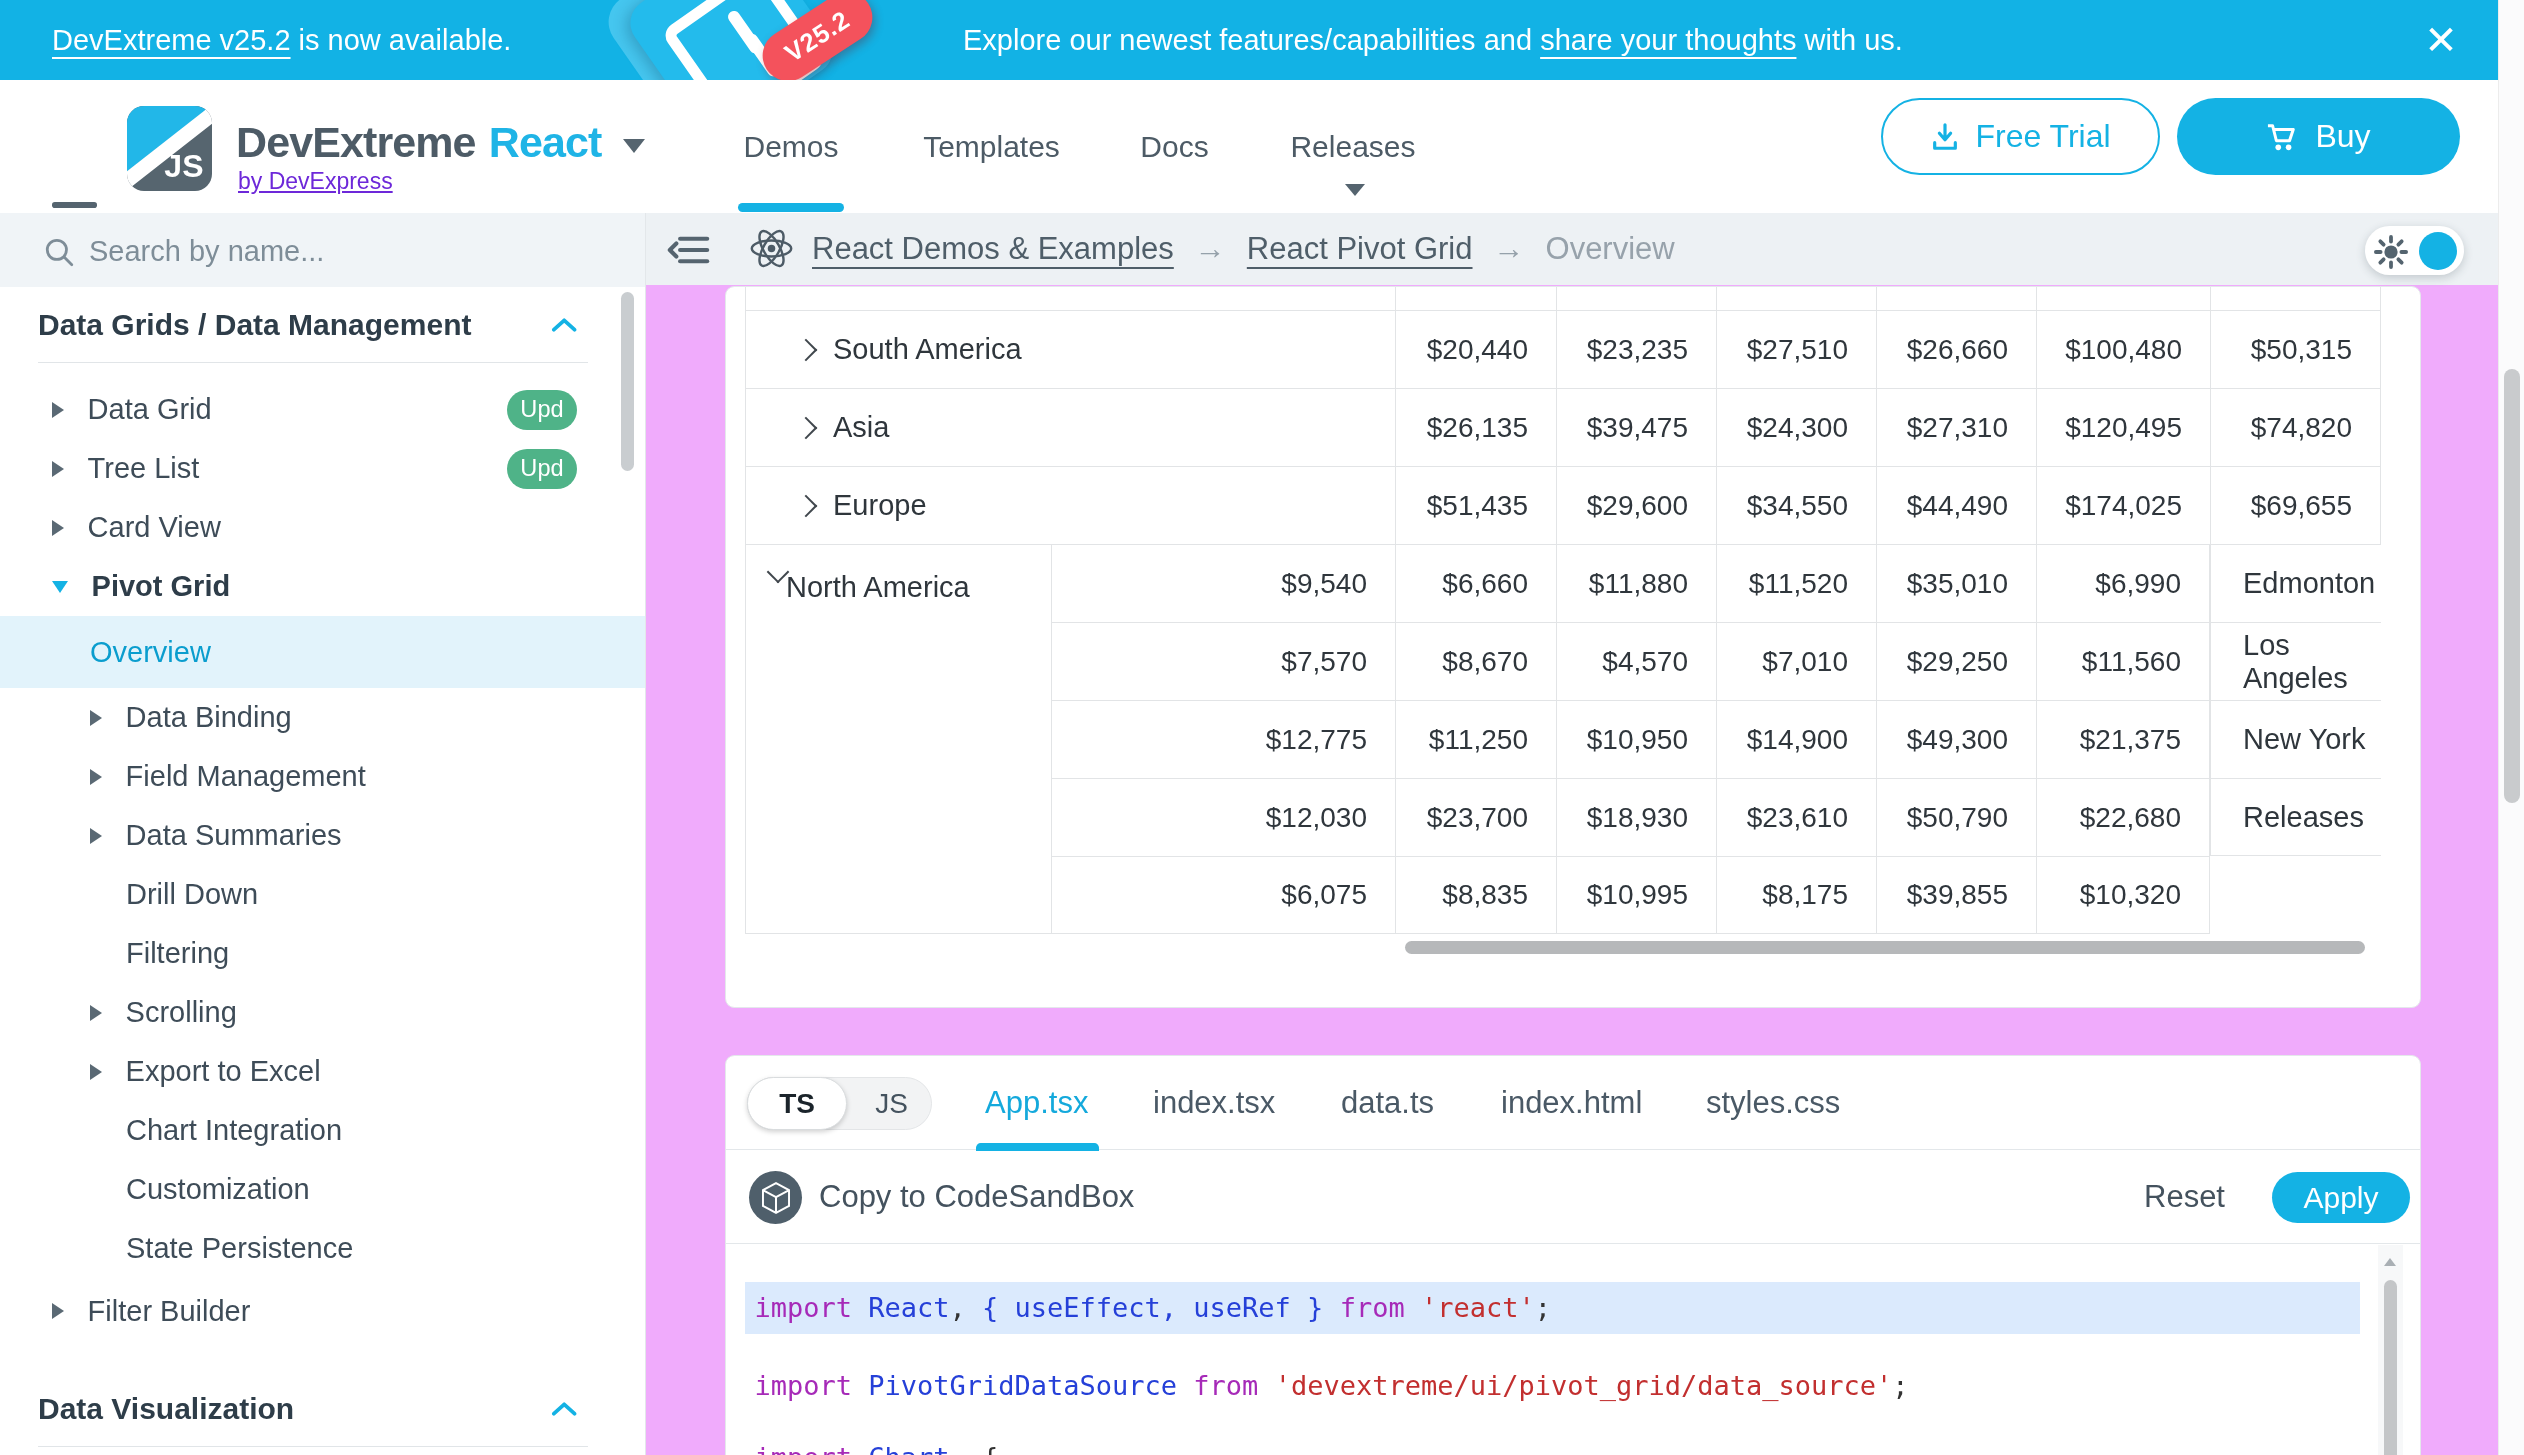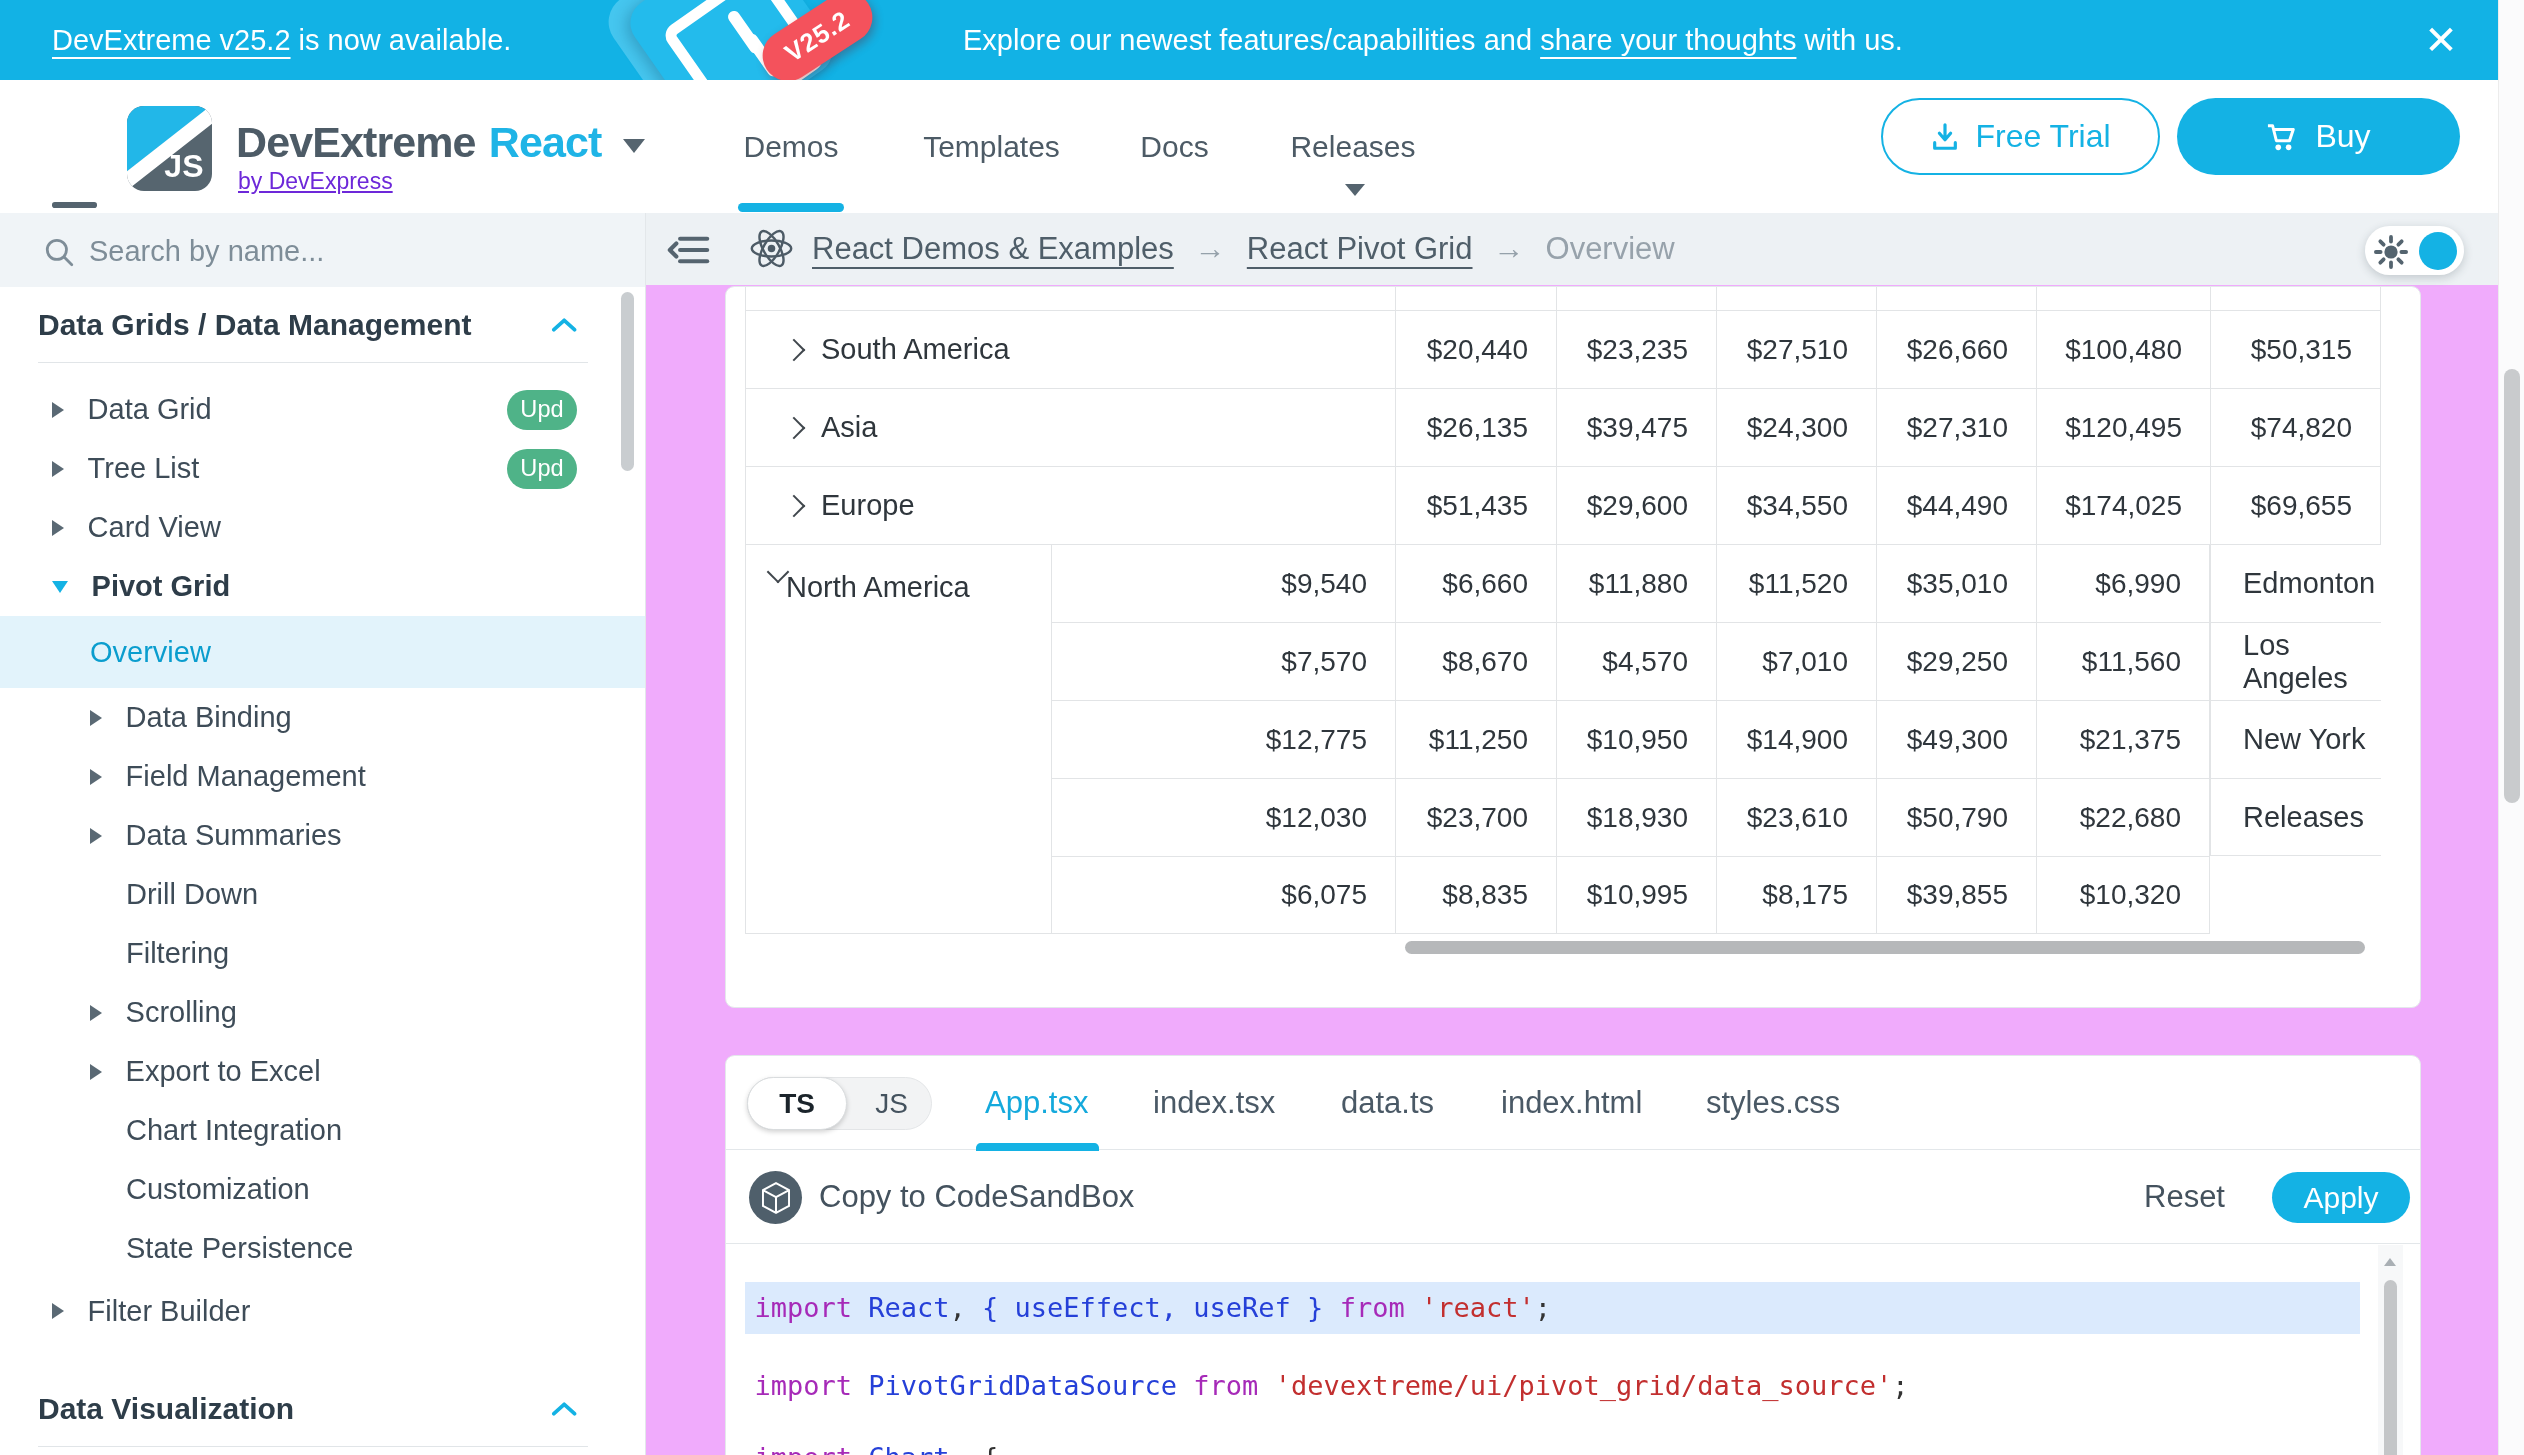--- a/index.html
+++ b/index.html
@@ -76,21 +76,21 @@
   .theme .dot{position:absolute;right:6.6px;top:5.7px;width:38px;height:38px;border-radius:50%;background:#14b2e4;}
   .theme svg{position:absolute;left:9.4px;top:8.5px;}
 
   
   .card{position:absolute;background:#fff;border:0.9px solid #e4e8eb;border-radius:9.4px;box-sizing:border-box;}
   #democard{left:79px;top:73px;width:1696px;height:722px;overflow:hidden;}
   .pg{position:absolute;left:19px;top:0;display:grid;grid-template-columns:306px 344px 161px 160px 160px 160px 174px 171px;grid-template-rows:23px repeat(8,78px);}
   .c{display:flex;align-items:center;background:#fff;box-sizing:border-box;color:#2f363c;}
   .bt{border-top:0.9px solid #e2e4e6;} .bl{border-left:0.9px solid #e2e4e6;}
   .br{border-right:0.9px solid #e2e4e6;} .bb{border-bottom:0.9px solid #e2e4e6;}
-  .lab{grid-column:1/3;padding-left:40px;gap:19px;font-size:29px;cursor:pointer;}
+  .lab{grid-column:1/3;padding-left:52px;gap:19px;font-size:29px;cursor:pointer;}
   .ph1{grid-column:1/3;}
   .city{padding-left:32px;border-left:0.9px solid #e2e4e6;font-size:29px;}
   .val{justify-content:flex-end;padding-right:28px;font-size:28px;border-left:0.9px solid #e2e4e6;}
   .nareg{grid-row:5/10;grid-column:1;padding-left:24px;align-items:flex-start;padding-top:26.4px;font-size:29px;cursor:pointer;}
   .chev-r{width:14px;height:14px;border-top:2.8px solid #40474d;border-right:2.8px solid #40474d;transform:rotate(45deg);flex:0 0 auto;}
   .chev-d{width:14px;height:14px;border-right:2.8px solid #40474d;border-bottom:2.8px solid #40474d;transform:rotate(45deg);margin-top:-7.6px;flex:0 0 auto;}
   .hscroll{position:absolute;left:679px;top:654px;width:960px;height:13.2px;border-radius:6.6px;background:#b6b8ba;cursor:pointer;}
 
   
   #codecard{left:79px;top:842px;width:1696px;height:415px;overflow:hidden;border-radius:9.4px 9.4px 0 0;}

